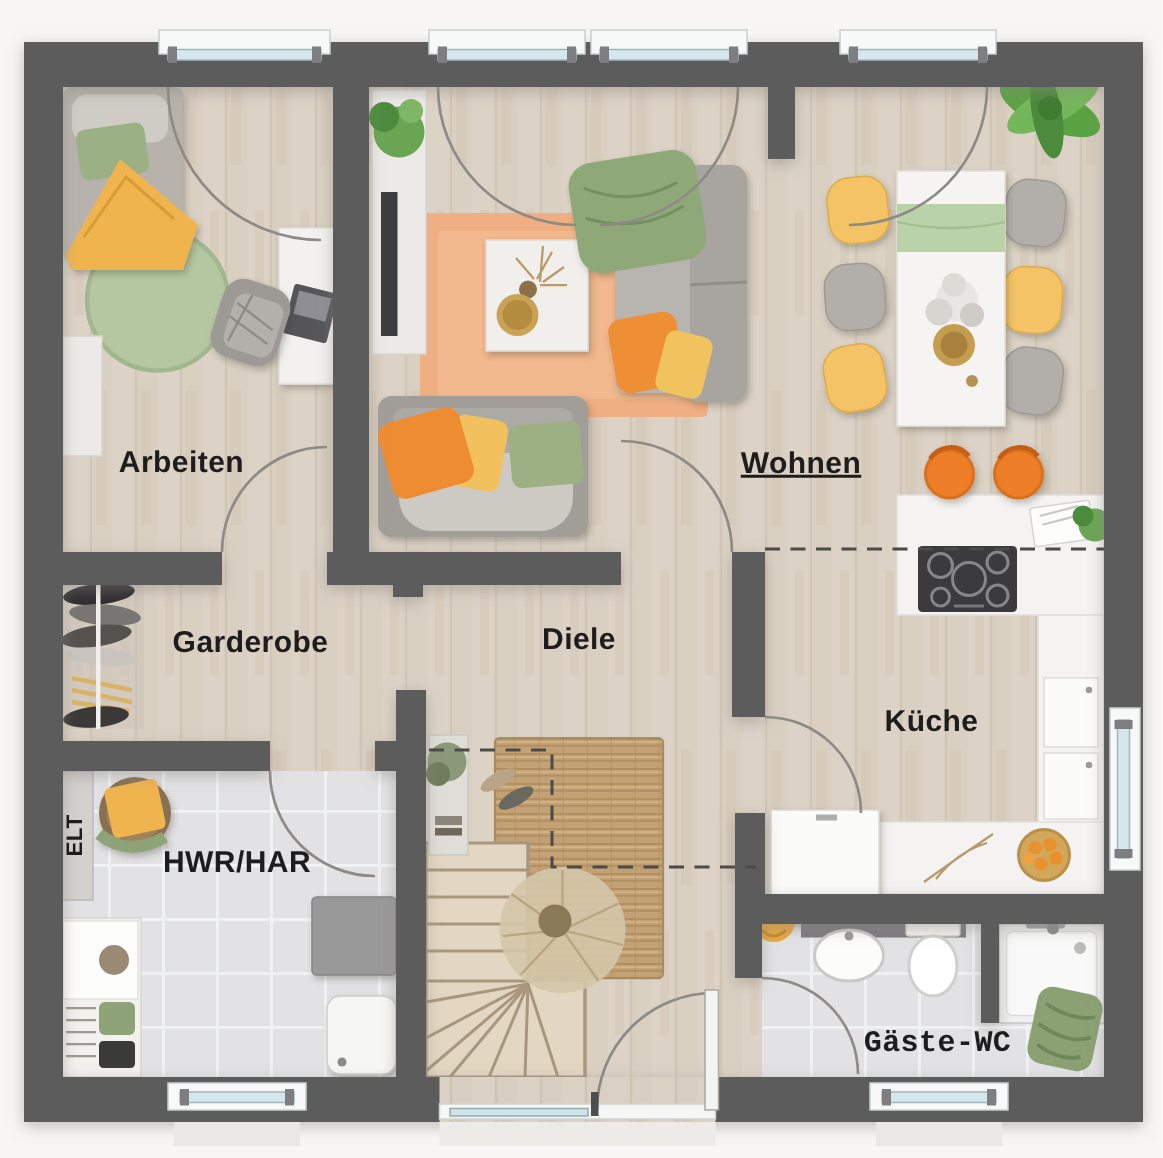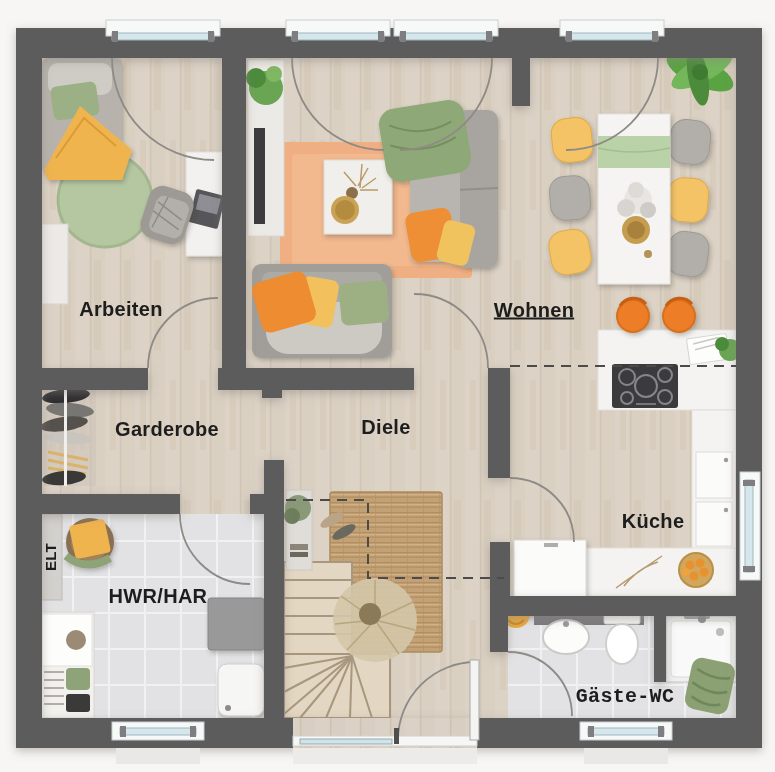--- a/index.html
+++ b/index.html
@@ -378,17 +378,17 @@
   <g fill="none" stroke="#4c4b4a" stroke-width="2" stroke-dasharray="10 7">
     <line x1="510" y1="366" x2="736" y2="366"></line>
     <path d="M286,500 L368,500 L368,578 L504,578"></path>
   </g>
 </svg>
 
 <div class="room-label" style="left:121px;top:309px;">Arbeiten</div>
 <div class="room-label" style="left:534px;top:310px;text-decoration:underline;">Wohnen</div>
 <div class="room-label" style="left:167px;top:429px;">Garderobe</div>
 <div class="room-label" style="left:386px;top:427px;text-align:right;">Diele</div>
-<div class="room-label" style="left:621px;top:521px;margin-left:32px;">Küche</div>
-<div class="room-label" style="left:158px;top:596px;">HWR/HAR</div>
+<div class="room-label" style="left:621px;top:482px;">Küche</div>
+<div class="room-label" style="left:158px;top:576px;">HWR/HAR</div>
 <div class="room-label" style="left:625px;top:696px;font-family:Liberation Mono, monospace;">Gäste-WC</div>
 <div class="room-label small vertical" style="left:50px;top:557px;">ELT</div>
 </div>
 
 </body></html>

